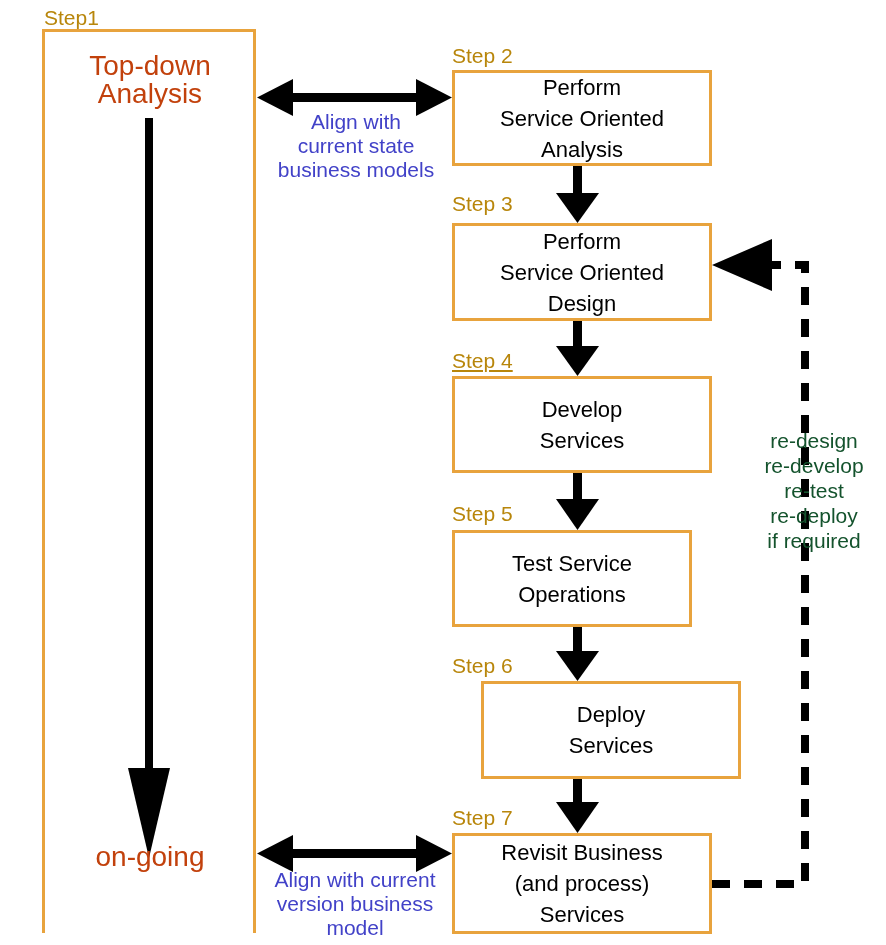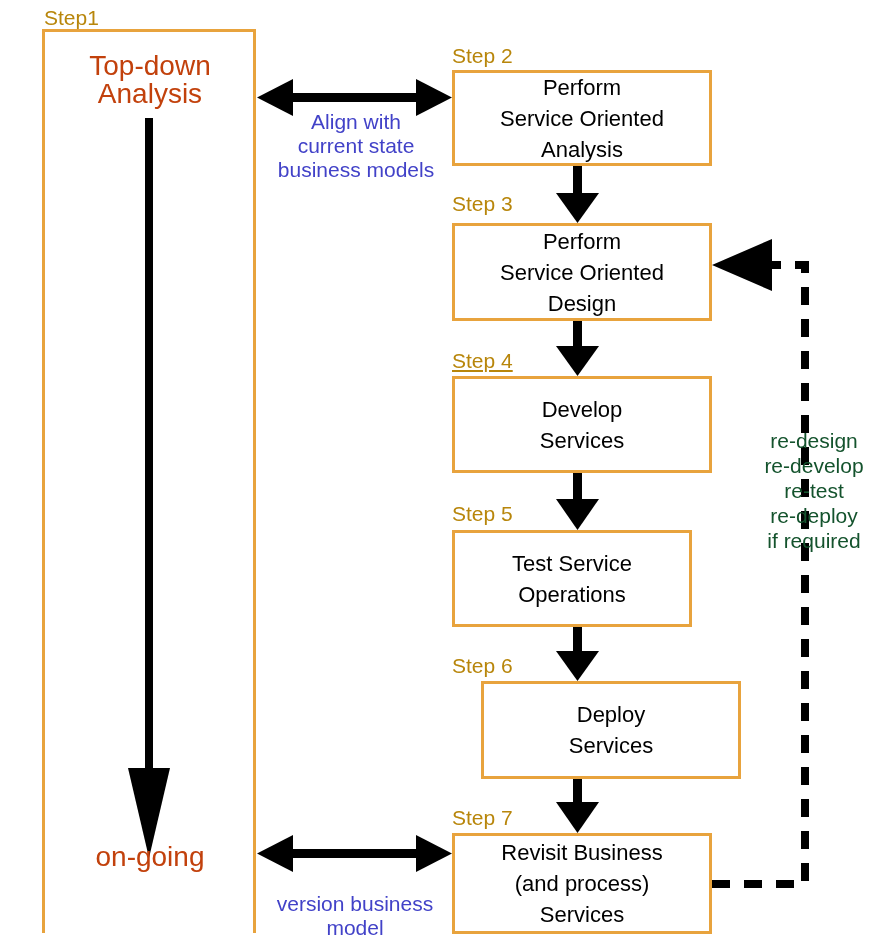--- a/index.html
+++ b/index.html
@@ -197,21 +197,21 @@
     </div>
   </div>
 
   <div class="note-blue" style="left:262px; top:110px; width:188px;">
     <span>Align with</span><br>
     <span>current state</span><br>
     <span>business models</span>
   </div>
 
   <div class="note-blue" style="left:258px; top:868px; width:194px;">
-    <br>
+    <span>Align with current</span><br>
     <span>version business</span><br>
     <span>model</span>
   </div>
 
   <div class="note-green" style="left:742px; top:428px; width:144px;">
     <span>re-design</span><br>
     <span>re-develop</span><br>
     <span>re-test</span><br>
     <span>re-deploy</span><br>
     <span>if required</span>

